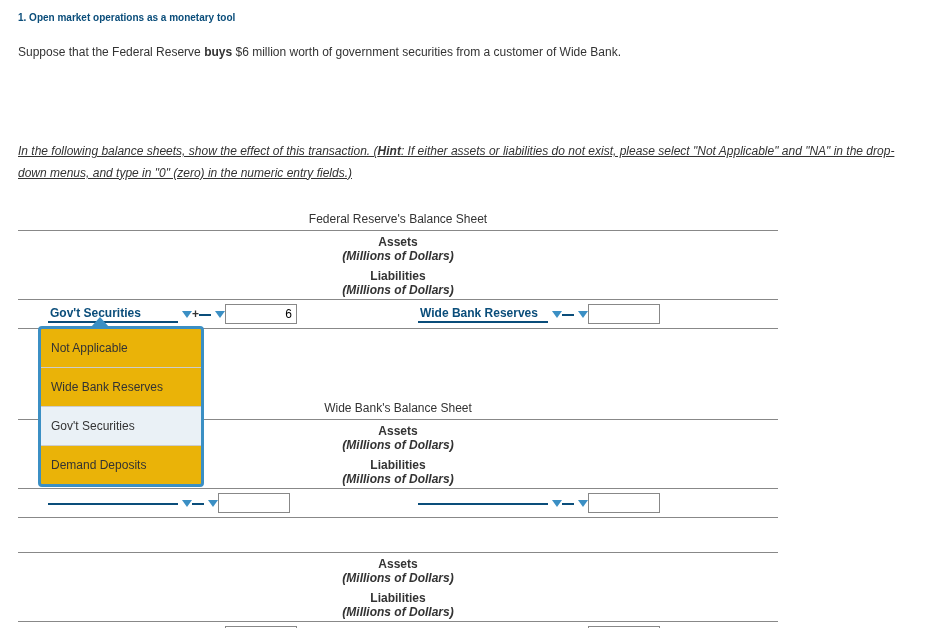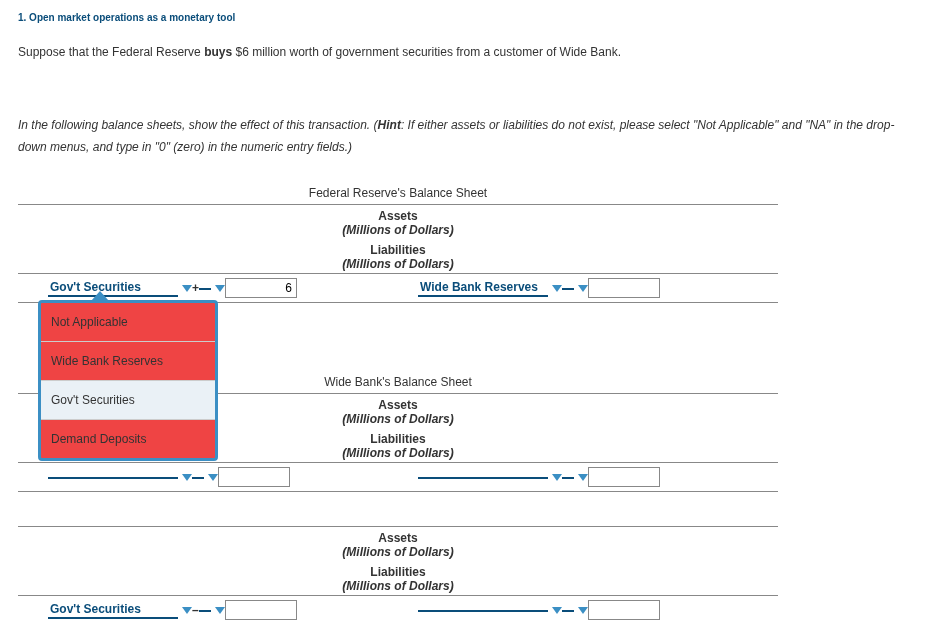--- a/index.html
+++ b/index.html
@@ -10,22 +10,22 @@
     margin: 0;
     padding: 12px 18px;
     background: #fff;
   }
   .title {
     color: #0a4d7a;
     font-weight: bold;
     font-size: 10px;
     margin-bottom: 20px;
   }
-  .intro { margin-bottom: 54px; line-height: 1.5; }
-  .hint { font-style: italic; line-height: 1.8; margin-bottom: 18px; }
+  .intro { margin-bottom: 80px; line-height: 1.5; }
+  .hint { font-style: italic; line-height: 1.8; margin-bottom: 18px; text-decoration: underline; }
   b { font-weight: bold; }
 
   .sheet { width: 760px; margin-bottom: 14px; position: relative; }
   .sheet-title {
     text-align: center;
     font-weight: normal;
     padding: 4px 0;
     margin-top: 24px;
   }
   .hr-solid { border: none; border-top: 1px solid #888; margin: 0; }
@@ -69,24 +69,24 @@
     padding: 0 4px;
     text-align: right;
     font-family: inherit;
     font-size: 12px;
   }
 
   .dropdown-menu {
     position: absolute;
     top: 20px;
     left: -10px;
-    background: #ef4444;
+    background: #eab308;
     border: 3px solid #3b8fc4;
     border-radius: 4px;
-    width: 180px;
+    width: 166px;
     z-index: 10;
   }
   .dropdown-menu::before {
     content: "";
     position: absolute;
     top: -12px;
     left: 50px;
     width: 0; height: 0;
     border-left: 9px solid transparent;
     border-right: 9px solid transparent;

